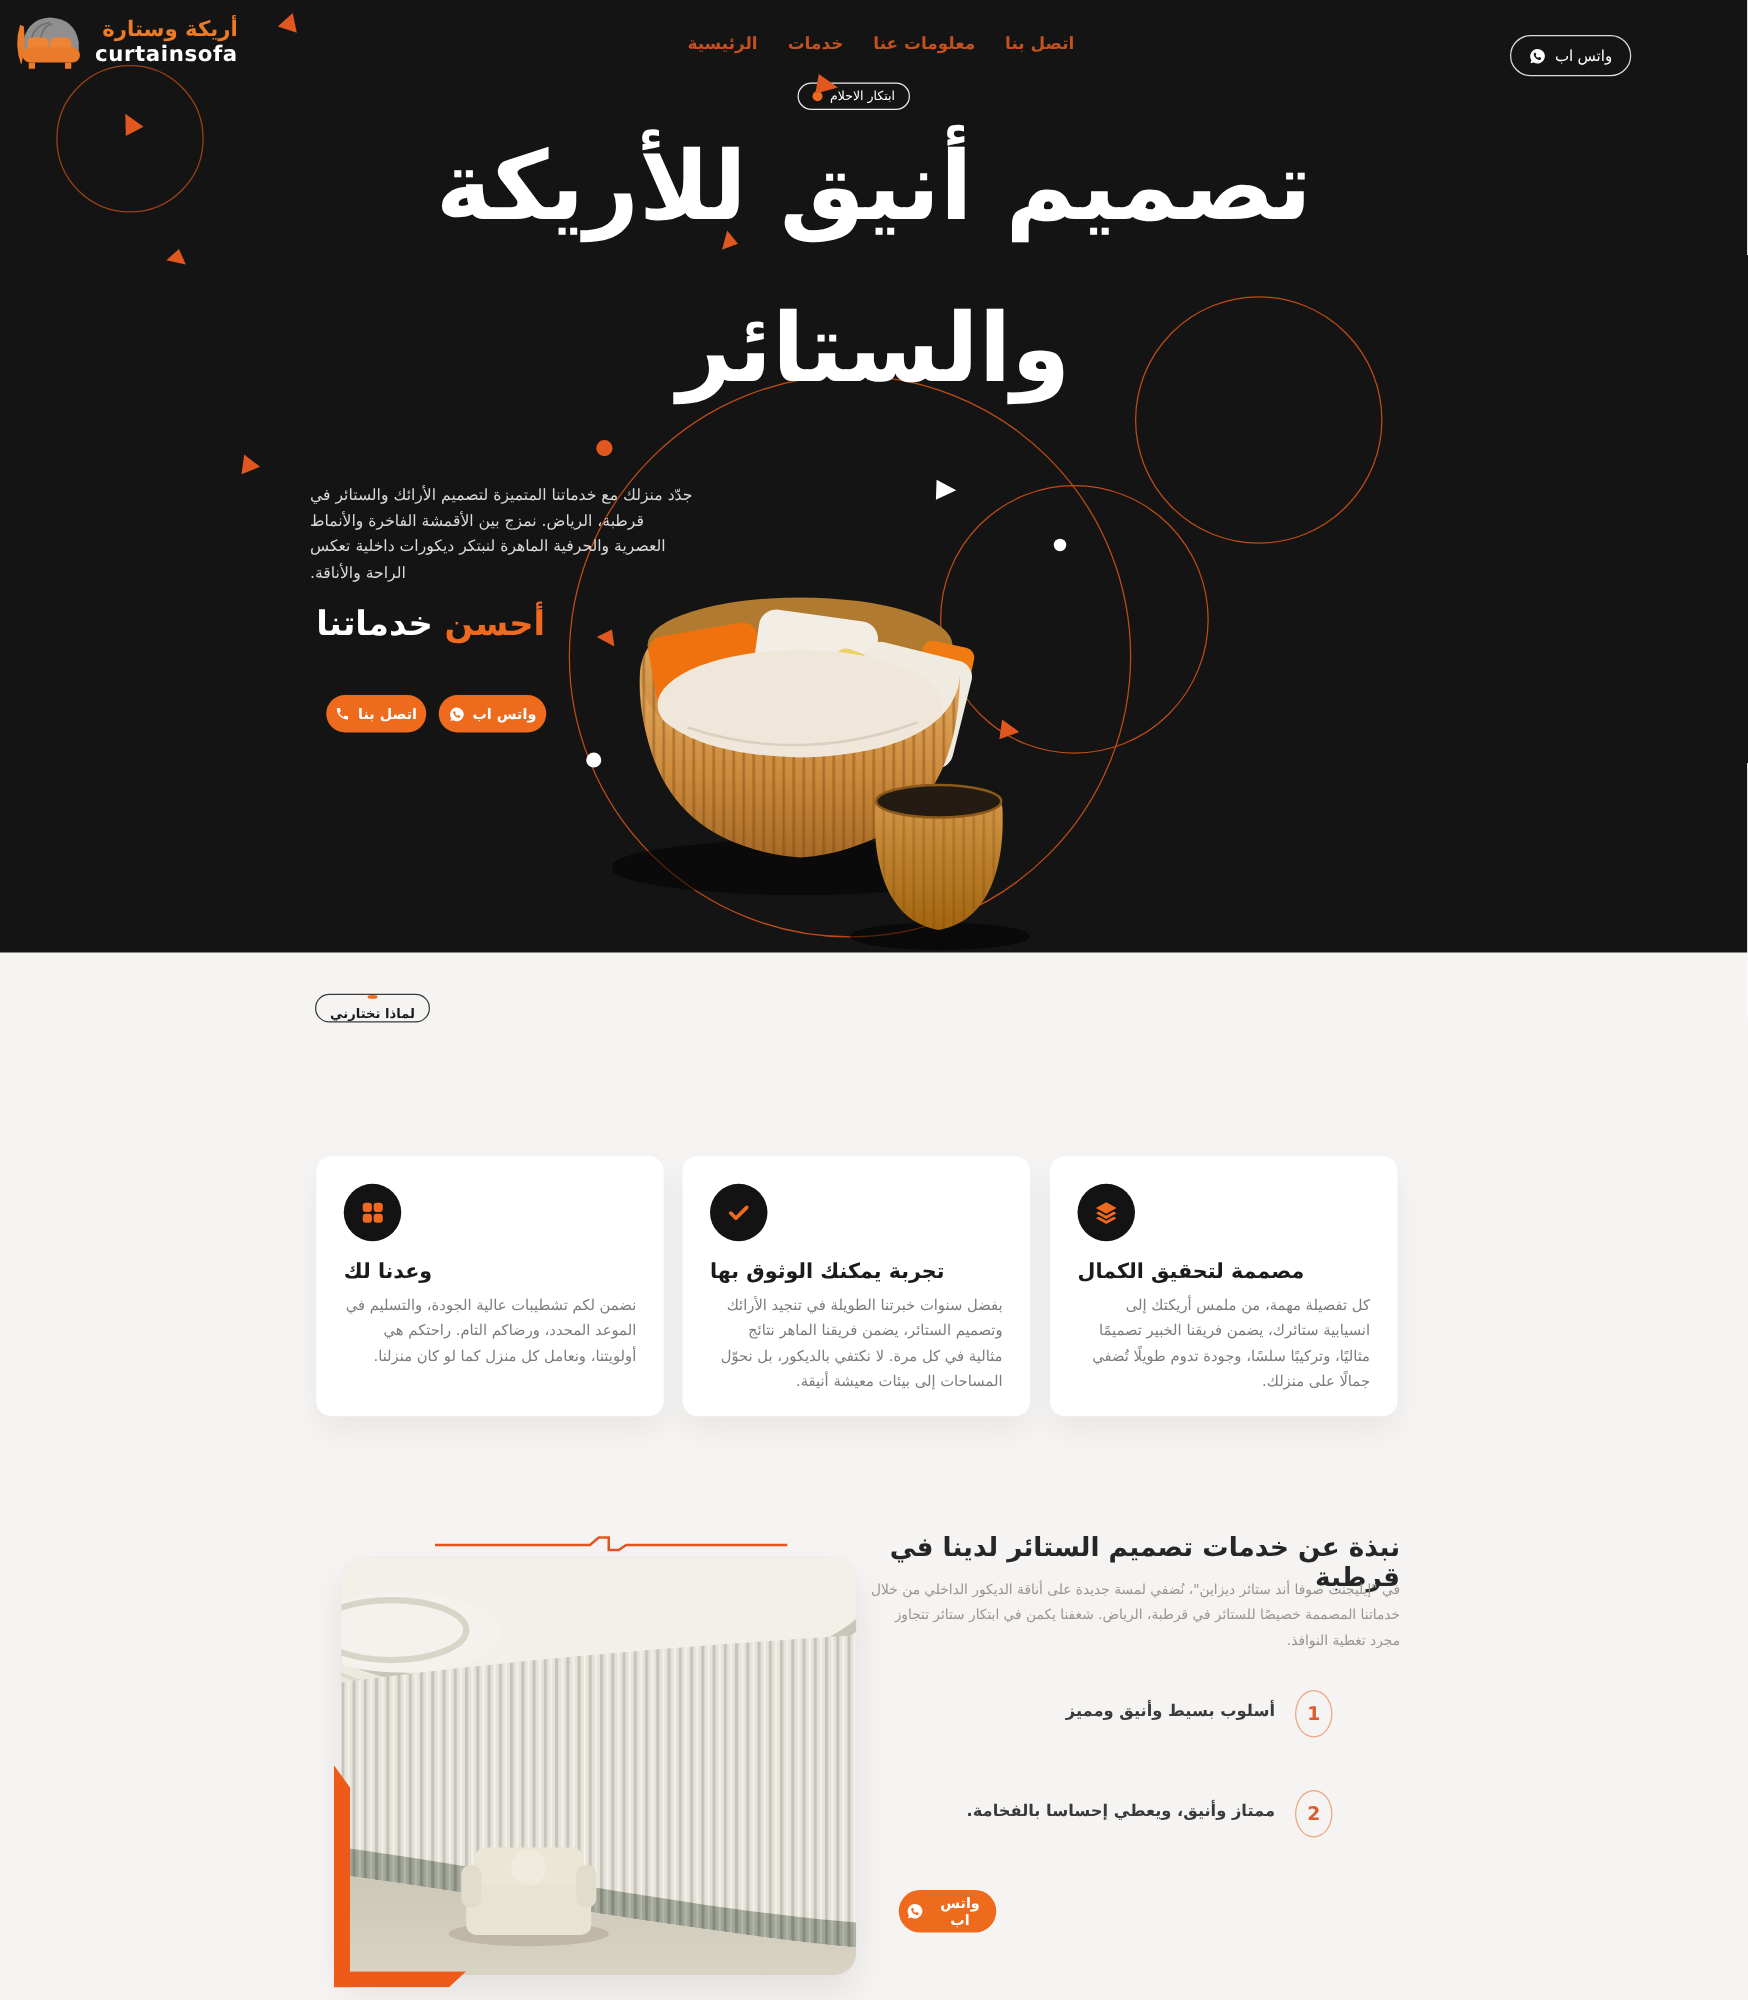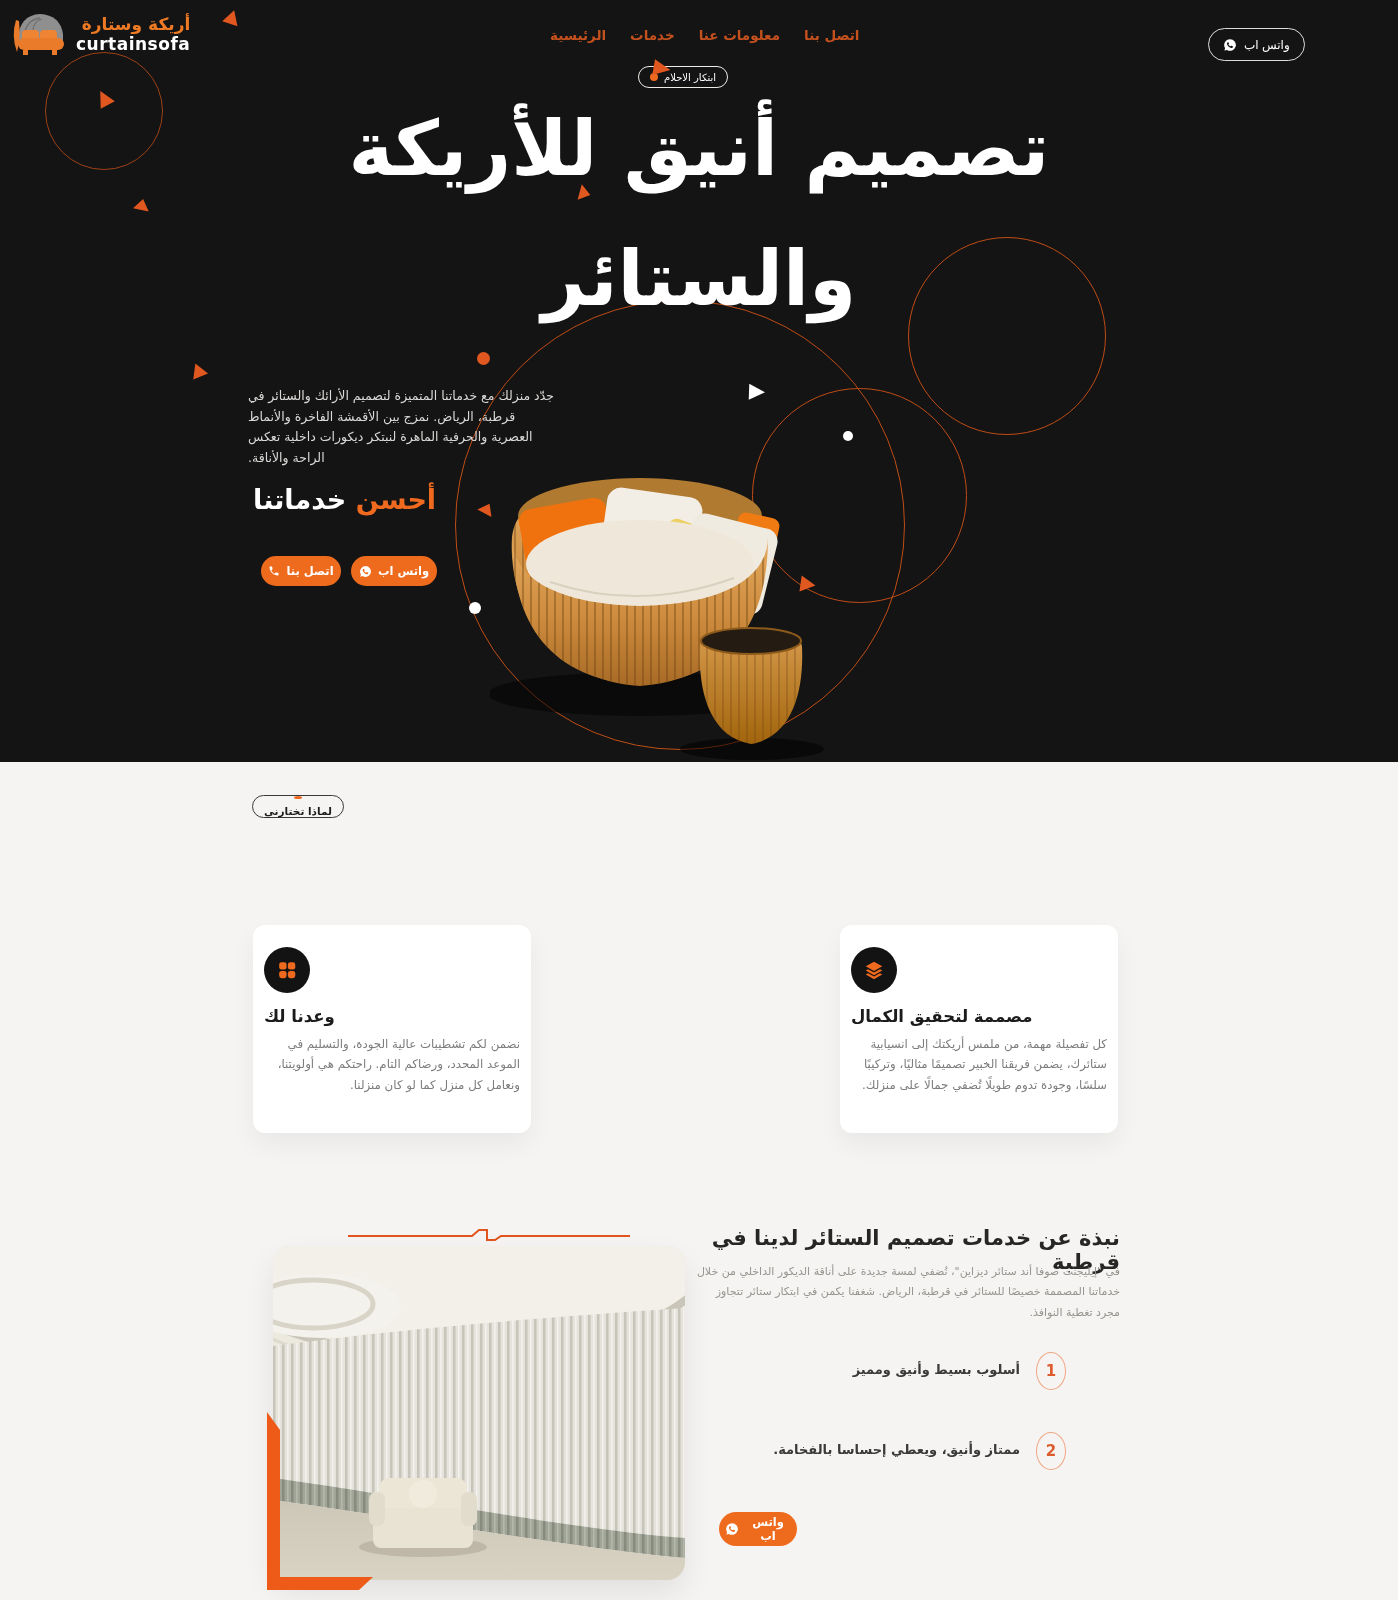--- a/index.html
+++ b/index.html
@@ -39,21 +39,21 @@
        border-bottom:14px solid #e0571f;}
   .tri.white{border-bottom-color:#fff;}
 
   
   .why-badge{left:252px;top:795px;height:23px;padding:0 11px;border:1px solid #3a3a3a;border-radius:12px;
         display:flex;align-items:center;gap:6px;color:#1c1c1c;font-size:10.5px;font-weight:bold;background:transparent;flex-direction:column;}
   .why-badge .dot{width:8px;height:8px;border-radius:50%;background:#ef6a1f;}
   .why-title{left:248px;top:820px;width:330px;direction:rtl;text-align:right;color:#161616;
         font-size:36px;font-weight:800;margin:0;}
   .card{top:925px;width:278px;height:208px;background:#ffffff;border-radius:12px;
-        box-shadow:0 12px 24px rgba(0,0,0,.05);padding:22px 11px;}
+        box-shadow:0 12px 24px rgba(0,0,0,.05);padding:22px 22px;}
   .card .icon-circle{width:46px;height:46px;border-radius:50%;background:#131313;
         display:flex;align-items:center;justify-content:center;}
   .card h3{margin:14px 0 8px 0;font-size:16.5px;font-weight:800;color:#1b1b1b;direction:rtl;text-align:left;}
   .card p{margin:0;font-size:11.8px;line-height:1.72;color:#7c7c7c;direction:rtl;text-align:right;}
 
   
   .about-title{right:278px;top:1226px;width:480px;direction:rtl;text-align:right;color:#262626;
         font-size:21px;font-weight:800;margin:0;}
   .about-body{right:278px;top:1262px;width:430px;direction:rtl;text-align:right;color:#979590;
         font-size:11px;line-height:1.85;}
@@ -214,20 +214,29 @@
       <svg width="22" height="22" viewBox="0 0 24 24" fill="#ef6a1f">
         <path d="M12 3 3 8l9 5 9-5z"></path>
         <path d="M5.5 11.2 3 12.6l9 5 9-5-2.5-1.4L12 14.8z"></path>
         <path d="M5.5 15.6 3 17l9 5 9-5-2.5-1.4L12 19.2z"></path>
       </svg>
     </div>
     <h3>مصممة لتحقيق الكمال</h3>
     <p>كل تفصيلة مهمة، من ملمس أريكتك إلى انسيابية ستائرك، يضمن فريقنا الخبير تصميمًا مثاليًا، وتركيبًا سلسًا، وجودة تدوم طويلًا تُضفي جمالًا على منزلك.</p>
   </div>
 
+  <div class="abs card" style="left:546px;">
+    <div class="icon-circle">
+      <svg width="22" height="22" viewBox="0 0 24 24">
+          <path d="M5 12.5l4.5 4.5L19 7.5" stroke="#ef6a1f" stroke-width="3.2" fill="none" stroke-linecap="round" stroke-linejoin="round"></path>
+        </svg>
+    </div>
+    <h3>تجربة يمكنك الوثوق بها</h3>
+    <p>بفضل سنوات خبرتنا الطويلة في تنجيد الأرائك وتصميم الستائر، يضمن فريقنا الماهر نتائج مثالية في كل مرة. لا نكتفي بالديكور، بل نحوّل المساحات إلى بيئات معيشة أنيقة.</p>
+  </div>
 
   <div class="abs card" style="left:253px;">
     <div class="icon-circle">
       <svg width="22" height="22" viewBox="0 0 24 24" fill="#ef6a1f">
         <rect x="3.5" y="3.5" width="8" height="8" rx="2.6"></rect>
           <rect x="13" y="3.5" width="8" height="8" rx="2.6"></rect>
         <rect x="3.5" y="13" width="8" height="8" rx="2.6"></rect>
           <rect x="13" y="13" width="8" height="8" rx="2.6"></rect>
       </svg>
     </div>

